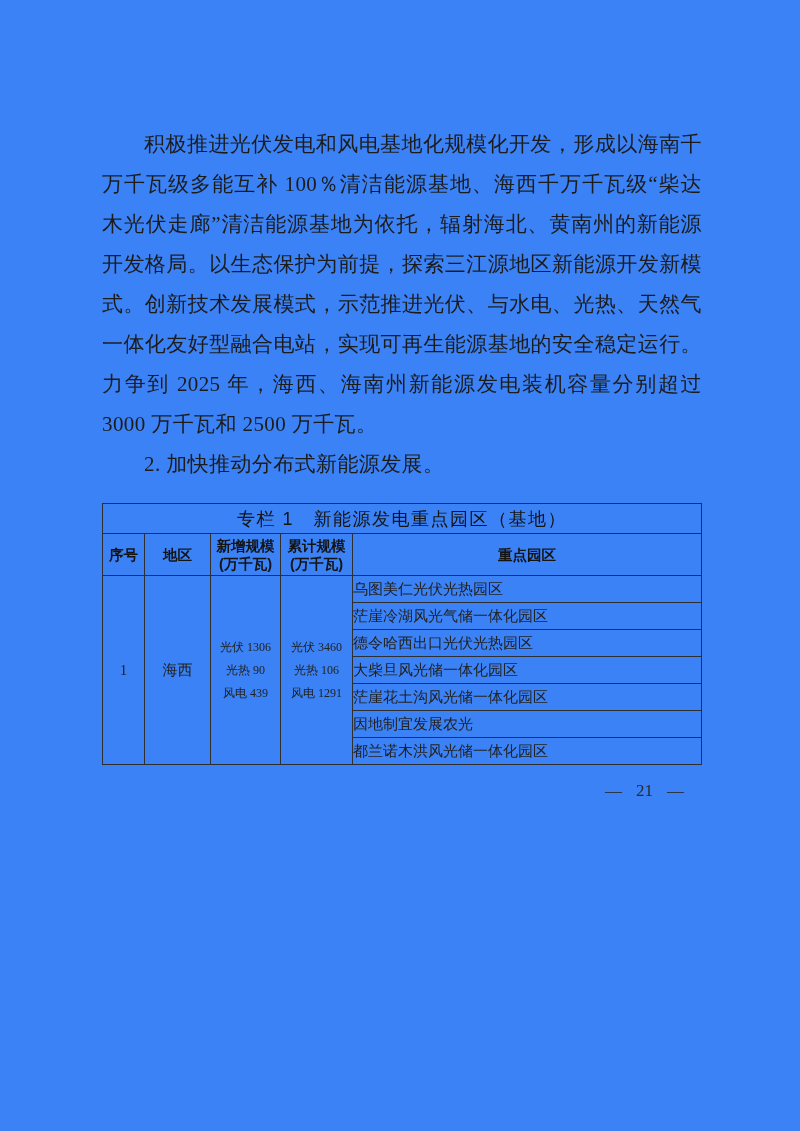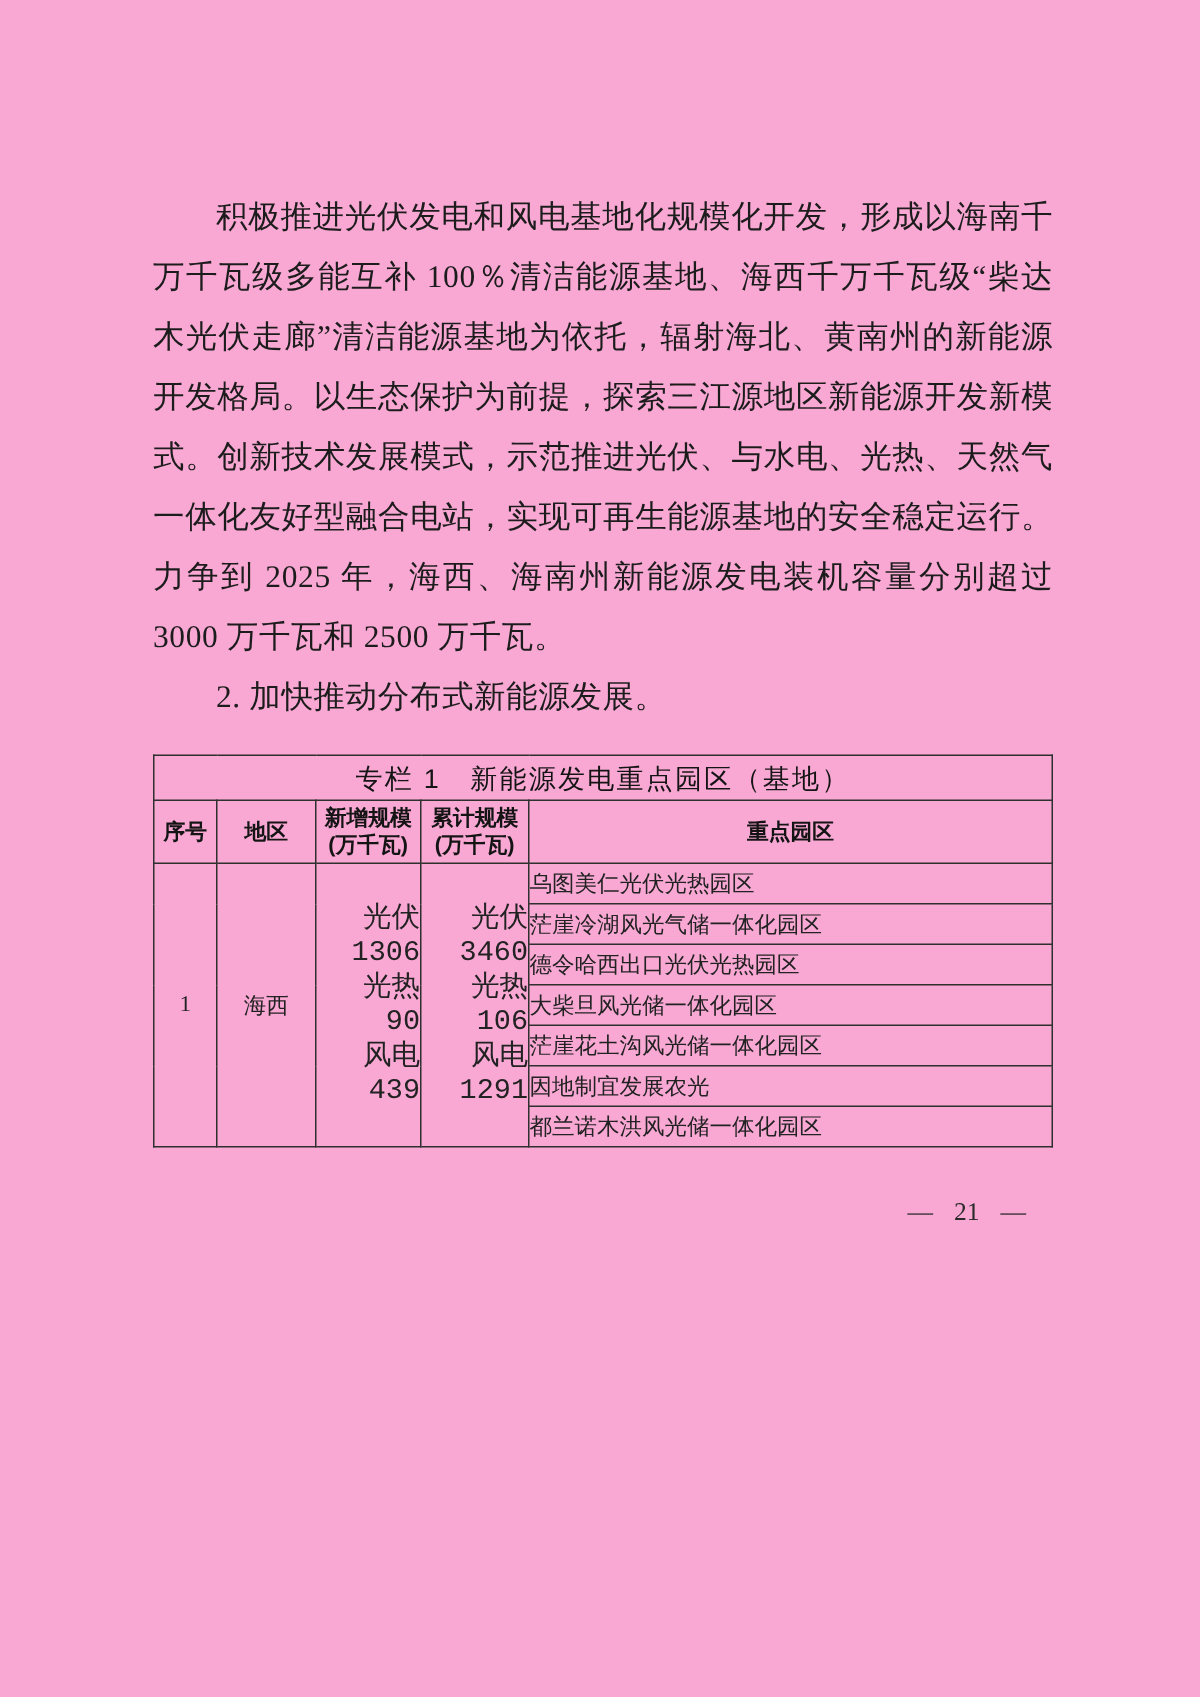--- a/index.html
+++ b/index.html
@@ -4,21 +4,21 @@
 <style>
   html, body {
     margin: 0;
     padding: 0;
     background: #ffffff;
   }
   .page {
     position: relative;
     width: 800px;
     height: 1131px;
-    background: #f9a8d4;
+    background: #3b82f6;
     overflow: hidden;
     font-family: "Liberation Serif", "DejaVu Serif", serif;
     color: #1c1c1c;
   }
   .content {
     position: absolute;
     left: 102px;
     top: 124px;
     width: 600px;
   }
@@ -61,42 +61,41 @@
     font-size: 14.5px;
     line-height: 18px;
     color: #141414;
   }
   .cell-center {
     text-align: center;
     font-size: 15px;
     color: #222222;
   }
   .cap-cell {
-    text-align: right;
-    font-size: 19px;
+    text-align: center;
+    font-size: 12px;
     line-height: 23px;
     color: #222222;
-    font-family: Liberation Mono, monospace;
   }
   .park-cell {
     height: 26px;
     text-align: left;
     font-size: 15px;
     color: #222222;
   }
   .footer {
     margin-top: 16px;
     text-align: right;
     padding-right: 18px;
     font-size: 17px;
     color: #2a2a2a;
   }
   .footer .num {
     display: inline-block;
-    margin: 17px 14px;
+    margin: 0 14px;
   }
 </style>
 </head>
 <body>
 
 <div class="page">
   <div class="content">
 
     <p class="body-para">积极推进光伏发电和风电基地化规模化开发，形成以海南千万千瓦级多能互补 100％清洁能源基地、海西千万千瓦级“柴达木光伏走廊”清洁能源基地为依托，辐射海北、黄南州的新能源开发格局。以生态保护为前提，探索三江源地区新能源开发新模式。创新技术发展模式，示范推进光伏、与水电、光热、天然气一体化友好型融合电站，实现可再生能源基地的安全稳定运行。力争到 2025 年，海西、海南州新能源发电装机容量分别超过 3000 万千瓦和 2500 万千瓦。</p>
     <p class="body-para">2. 加快推动分布式新能源发展。</p>

